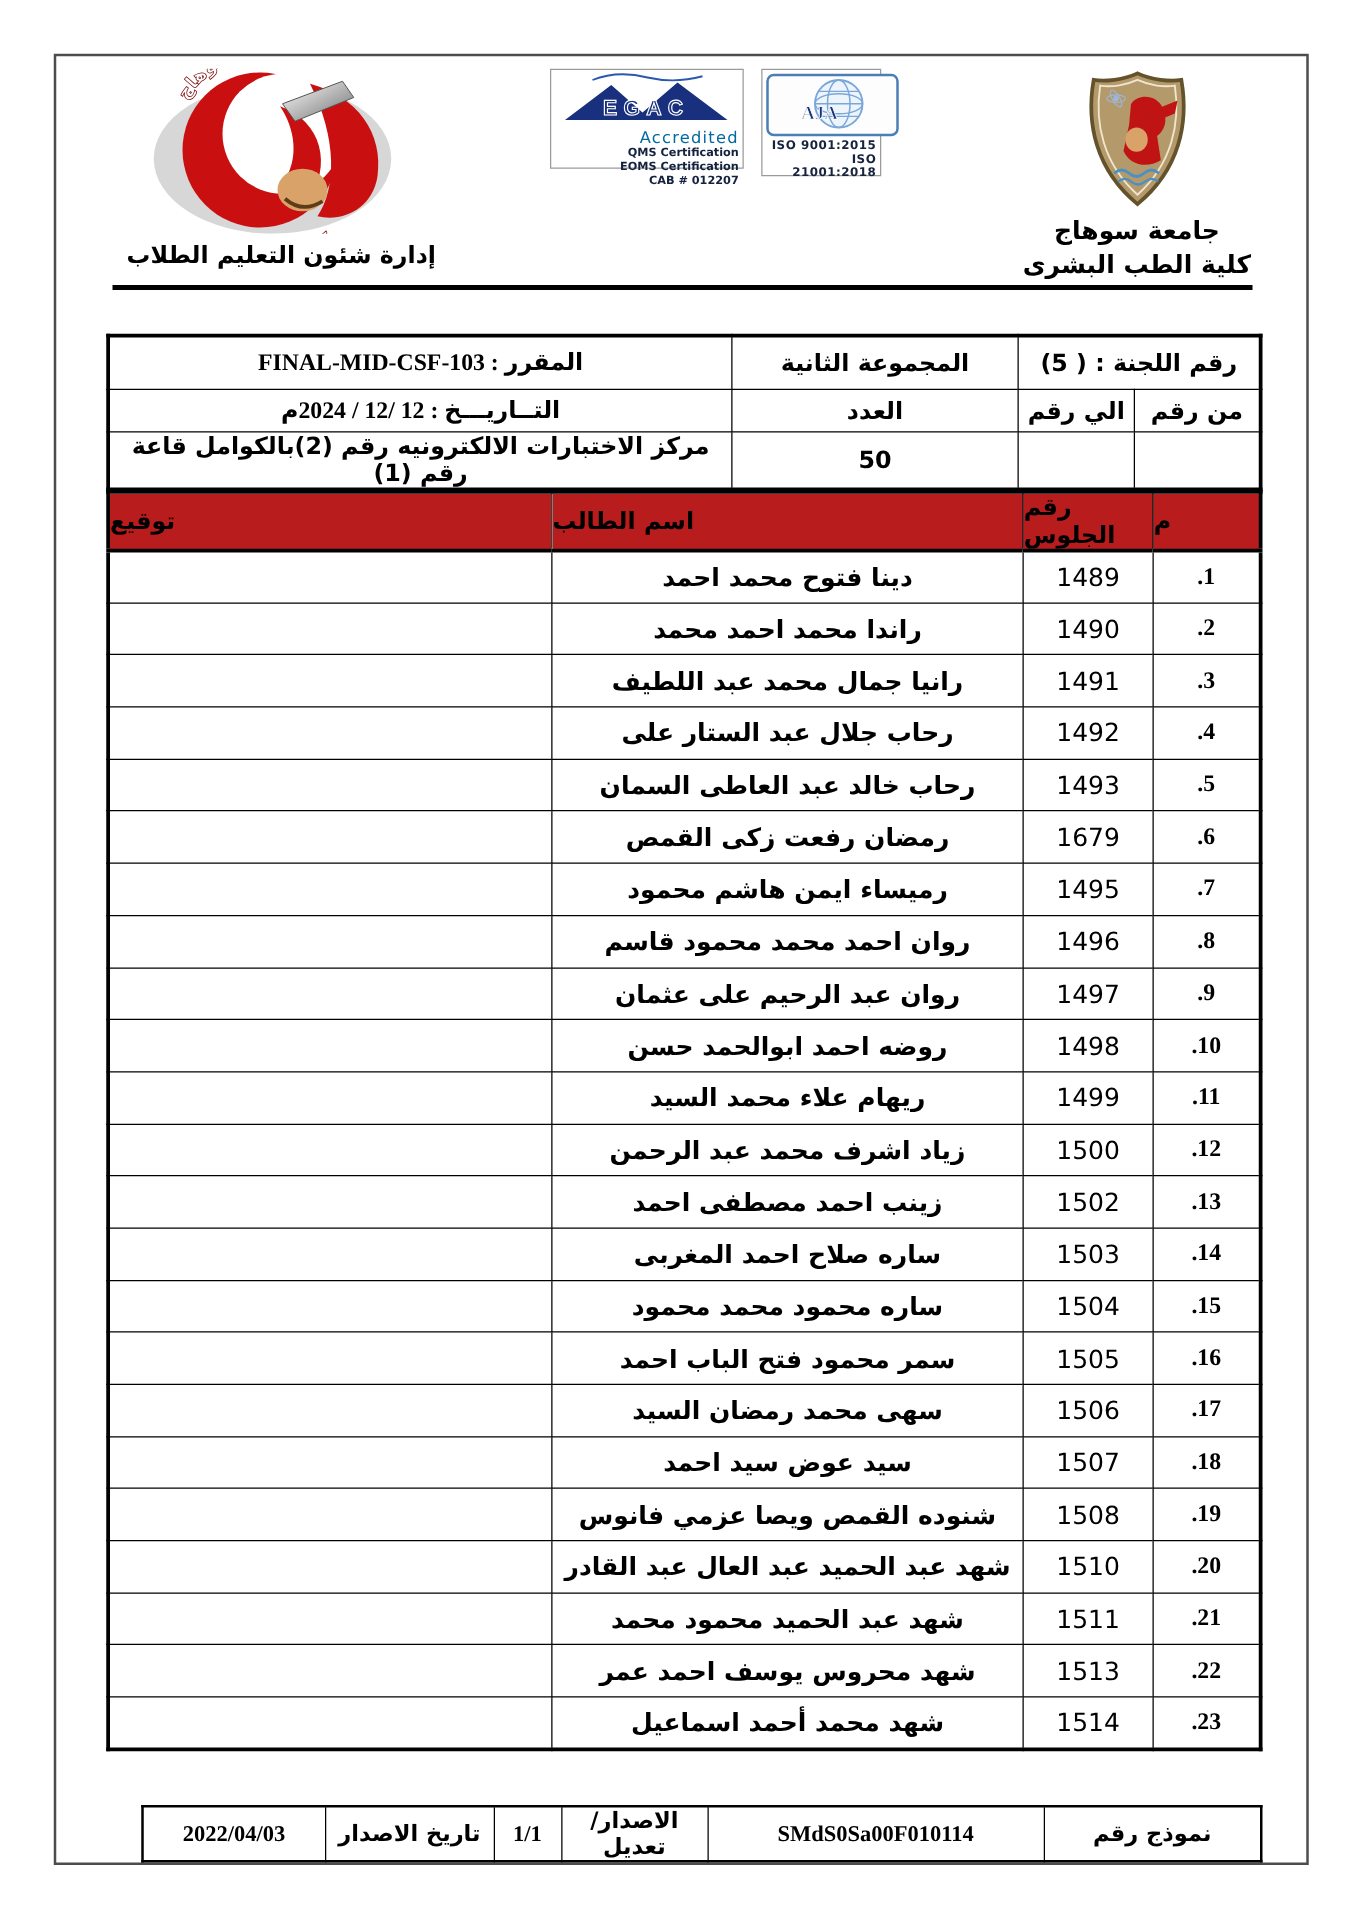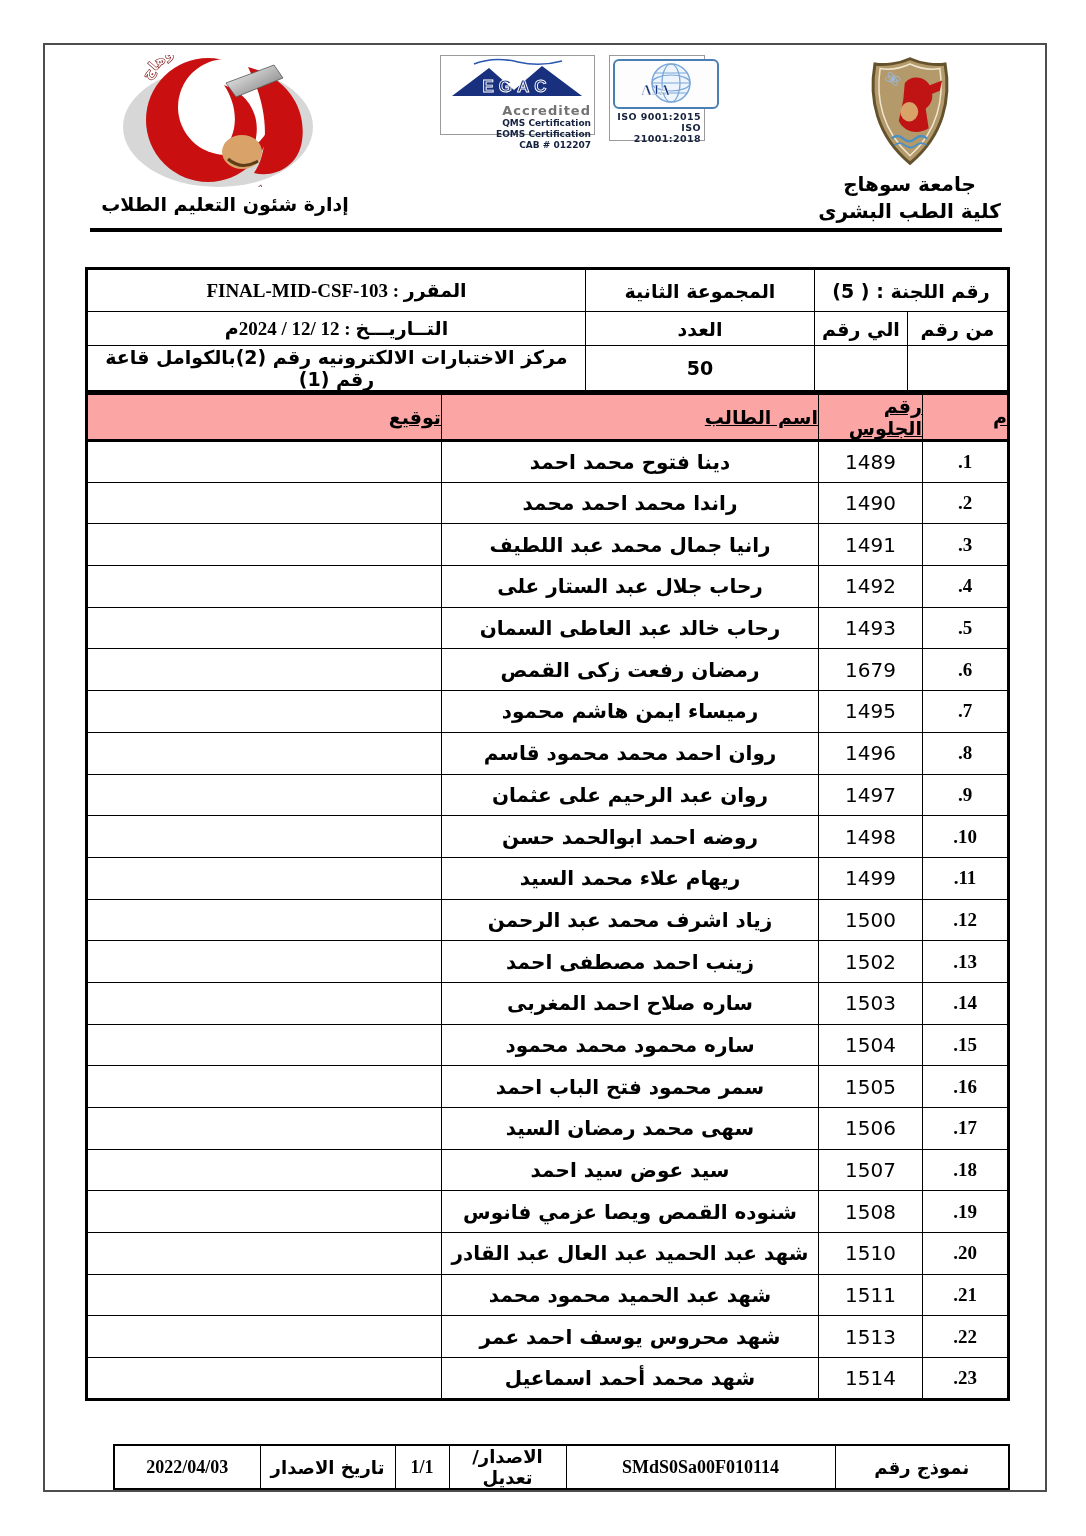--- a/index.html
+++ b/index.html
@@ -7,21 +7,21 @@
   .page-frame{position:absolute;left:43px;top:43px;width:1004px;height:1449px;border:2px solid #4d4d4d;}
 
   
   .hdr-block{position:absolute;top:55px;}
   .crescent-block{left:100px;width:250px;text-align:center;}
   .crescent-caption{font-size:19px;font-weight:700;margin-top:2px;color:#000;}
   .center-block{left:350px;width:445px;text-align:center;}
   .logo-row{display:flex;justify-content:center;align-items:flex-start;gap:14px;}
   .cert-box{border:1px solid #9a9a9a;background:#fff;padding:2px 3px;}
   .egac-box{width:155px;height:80px;text-align:right;}
-  .egac-accredited{color:#737373;font-weight:700;font-size:13px;letter-spacing:1px;line-height:13px;}
+  .egac-accredited{color:#0369a1;font-weight:400;font-size:13px;letter-spacing:1px;line-height:13px;}
   .egac-lines{font-size:9px;font-weight:700;color:#14213f;line-height:10px;margin-top:1px;}
   .aja-box{width:96px;height:86px;text-align:right;}
   .aja-inner{margin:1px auto 2px auto;width:106px;height:50px;border:2px solid #4a7fb5;border-radius:6px;position:relative;overflow:hidden;background:#fdfdfd;}
   .aja-iso{font-size:9.5px;font-weight:700;color:#17223d;line-height:11px;letter-spacing:0.4px;}
   .doc-title1{font-size:26px;font-weight:700;color:#000;margin-top:6px;direction:rtl;}
   .doc-title2{font-size:26px;font-weight:700;color:#000;margin-top:4px;direction:rtl;white-space:nowrap;}
   .shield-block{left:812px;width:195px;text-align:center;}
   .shield-caption{font-size:20px;font-weight:700;direction:rtl;line-height:27px;}
   .hdr-rule{position:absolute;left:90px;top:228px;width:912px;height:4px;background:#000;}
 
@@ -32,21 +32,21 @@
   .info-table td{border:1.5px solid #000;text-align:center;vertical-align:middle;font-weight:700;font-size:19px;color:#000;}
   .info-table tr.r1 td{height:43px;}
   .info-table tr.r2 td{height:34px;}
   .info-table tr.r3 td{height:46px;}
   .red{color:#ee0000;}
   .note-cell{font-size:17px;}
   .count-cell{font-size:22px;}
   .serifmix{font-family:"Liberation Serif","DejaVu Sans",serif;font-size:20px;}
 
   .main-table{position:absolute;left:85px;top:392px;width:925px;border:3px solid #000;direction:rtl;}
-  .main-table th{background:#fca5a5;border:1.5px solid #000;border-bottom:3px solid #000;height:40px;font-size:19px;font-weight:700;text-align:right;vertical-align:middle;text-decoration:underline;}
+  .main-table th{background:#b91c1c;border:1.5px solid #000;border-bottom:3px solid #000;height:40px;font-size:19px;font-weight:700;text-align:left;vertical-align:middle;}
   .main-table td{border:1.5px solid #000;height:41.7px;text-align:center;vertical-align:middle;}
   .seq-cell{font-family:"Liberation Serif","DejaVu Sans",serif;font-weight:700;font-size:19px;direction:rtl;}
   .seat-cell{font-weight:400;font-size:20px;}
   .name-cell{font-weight:700;font-size:20px;direction:rtl;}
 
   .footer-table{position:absolute;left:113px;top:1444px;width:897px;height:45px;border:2px solid #000;direction:rtl;}
   .footer-table td{border:1.5px solid #000;text-align:center;vertical-align:middle;font-weight:700;font-size:18px;}
   .ftr-serif{font-family:"Liberation Serif","DejaVu Sans",serif;font-size:20px;}
 </style>
 </head>

